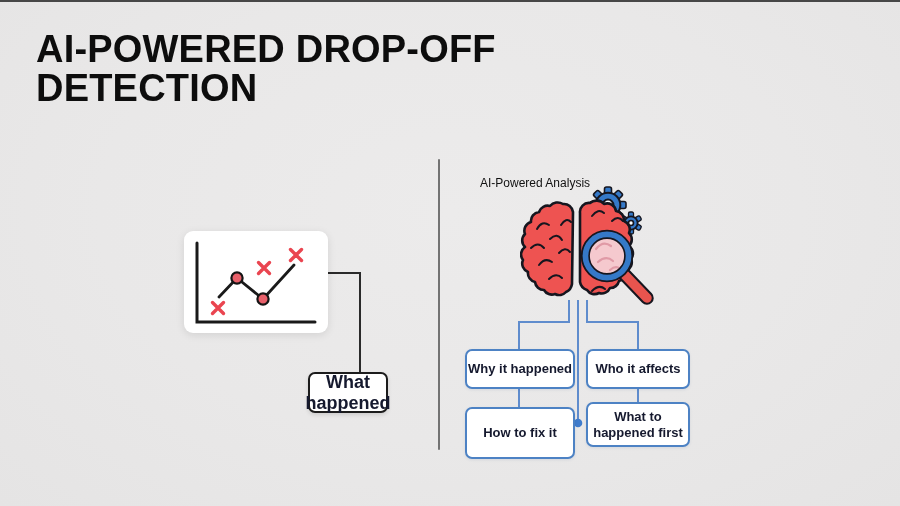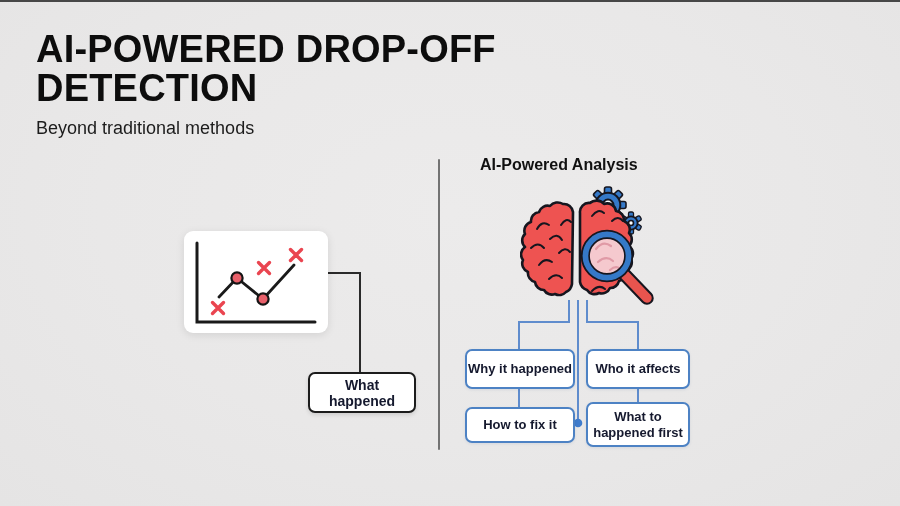--- a/index.html
+++ b/index.html
@@ -22,22 +22,23 @@
     font-size:38px;line-height:39px;font-weight:800;
     letter-spacing:0.2px;color:#0d0d0d;
   }
   .title span{display:block;}
   .subtitle{
     position:absolute;left:36px;top:118px;
     font-size:18px;color:#1c1c1c;font-weight:400;
   }
   .section-heading{
     position:absolute;
-    font-size:16px;font-weight:700;color:#111;
+    font-size:12px;font-weight:400;color:#111;
     white-space:nowrap;
+    margin-top:20px;
   }
   .heading-traditional{left:190px;top:188px;}
   .heading-ai{left:480px;top:156px;}
   .divider{
     position:absolute;left:438px;top:159px;
     width:2px;height:291px;
     background:#555;opacity:.8;border-radius:1px;
   }
   .chart-card{
     position:absolute;left:184px;top:231px;
@@ -51,52 +52,51 @@
   }
   .node-box{
     position:absolute;
     background:#fff;
     display:flex;align-items:center;justify-content:center;
     text-align:center;
     font-weight:700;color:#15192e;
     box-sizing:border-box;
   }
   .node-black{
-    left:308px;top:372px;width:108px;height:41px;
+    left:308px;top:372px;width:80px;height:41px;
     border:2px solid #1c1c1c;border-radius:7px;
-    font-size:14px;
+    font-size:18px;
     box-shadow:0 2px 4px rgba(0,0,0,0.12);
   }
   .node-blue{
     border:2px solid #4d82c4;border-radius:7px;
     font-size:13px;line-height:16px;
     box-shadow:0 1px 3px rgba(40,80,140,0.10);
   }
   .node-why{left:465px;top:349px;width:110px;height:40px;}
   .node-who{left:586px;top:349px;width:104px;height:40px;}
-  .node-how{left:465px;top:407px;width:110px;height:36px;}
+  .node-how{left:465px;top:407px;width:110px;height:52px;}
   .node-what{left:586px;top:402px;width:104px;height:45px;}
   .node-what .two-line span{display:block;}
   .brain-illustration{
     position:absolute;left:520px;top:185px;width:140px;height:130px;
   }
   .chart-icon-svg{position:absolute;left:0;top:0;width:144px;height:102px;}
 </style>
 </head>
 <body>
 
 <div class="slide">
 
   <div class="top-strip"></div>
 
   <div class="title">
     <span>AI-POWERED DROP-OFF</span>
     <span>DETECTION</span>
   </div>
-  <div class="subtitle">Beyond traditional methods</div>
 
   <div class="section-heading heading-ai">AI-Powered Analysis</div>
 
   <div class="divider"></div>
 
   <svg class="connector-layer" viewBox="0 0 900 506" xmlns="http://www.w3.org/2000/svg">
 
     <path d="M325,273 H360 V372" fill="none" stroke="#2a2a2a" stroke-width="2"></path>
 
     <g stroke="#5f8ccd" stroke-width="2" fill="none">

